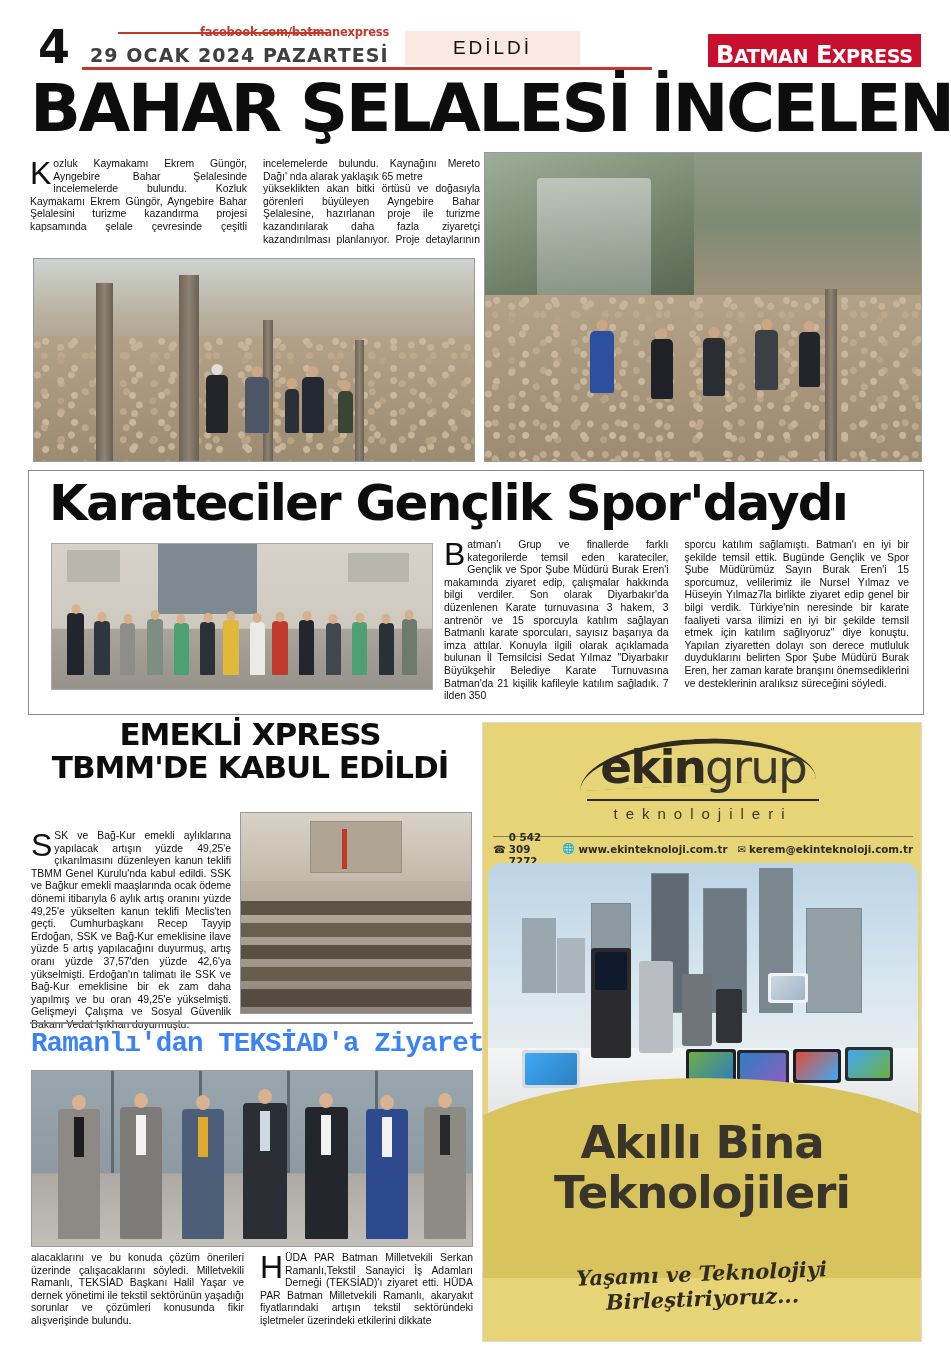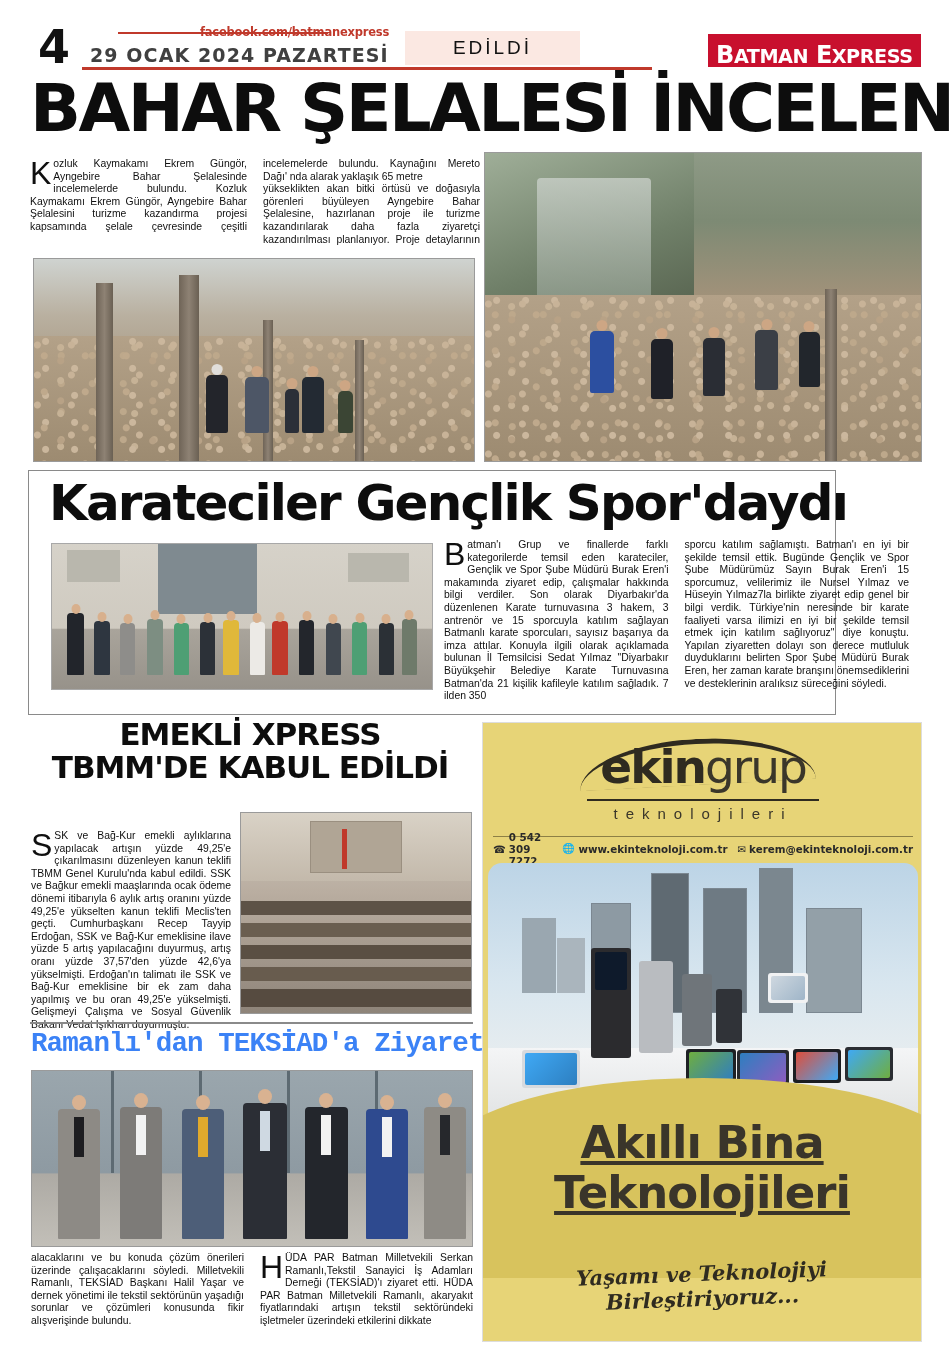--- a/index.html
+++ b/index.html
@@ -84,21 +84,21 @@
     position: absolute; left: 33px; top: 258px; width: 442px; height: 204px;
     border: 1px solid #9a9a9a; overflow: hidden;
   }
   .a1-photo-r {
     position: absolute; left: 484px; top: 152px; width: 438px; height: 310px;
     border: 1px solid #9a9a9a; overflow: hidden;
   }
 
   
   .a2-box {
-    position: absolute; left: 28px; top: 470px; width: 808px; height: 245px;
+    position: absolute; left: 28px; top: 470px; width: 896px; height: 245px;
     border: 1.5px solid #8a8a8a; background: #fff;
   }
   .a2-headline {
     position: absolute; left: 20px; top: 8px; width: 860px;
     font-family: "DejaVu Sans", sans-serif; font-weight: 800;
     font-size: 49px; line-height: 1; letter-spacing: -1.8px; color: #0d0d0d;
     white-space: nowrap; transform: scaleX(1.02); transform-origin: left center;
   }
   .a2-photo {
     position: absolute; left: 22px; top: 72px; width: 382px; height: 147px;
@@ -186,21 +186,21 @@
     position: absolute; left: 5px; top: 140px; width: 430px; height: 250px;
     overflow: hidden; border-radius: 14px 14px 0 0;
   }
   .ad-curve {
     position: absolute; left: -40px; top: 355px; width: 520px; height: 200px;
     background: #d8c35d; border-radius: 50% 50% 0 0 / 80px 80px 0 0;
   }
   .ad-bigtext {
     position: absolute; left: 0; right: 0; top: 395px; text-align: center;
     font-family: "DejaVu Sans", sans-serif; font-weight: 700;
-    font-size: 45px; line-height: 1.1; color: #3a352a; letter-spacing: -1px; text-decoration: underline;
+    font-size: 45px; line-height: 1.1; color: #3a352a; letter-spacing: -1px;
   }
   .ad-slogan {
     position: absolute; left: 0; right: 0; top: 538px; text-align: center;
     font-family: "DejaVu Serif", serif; font-style: italic; font-weight: 700;
     font-size: 21px; color: #2f2b20; transform: rotate(-2.2deg);
   }
 
   
   .ph { position: absolute; inset: 0; }
   .forest-bg { position:absolute; inset:0;

